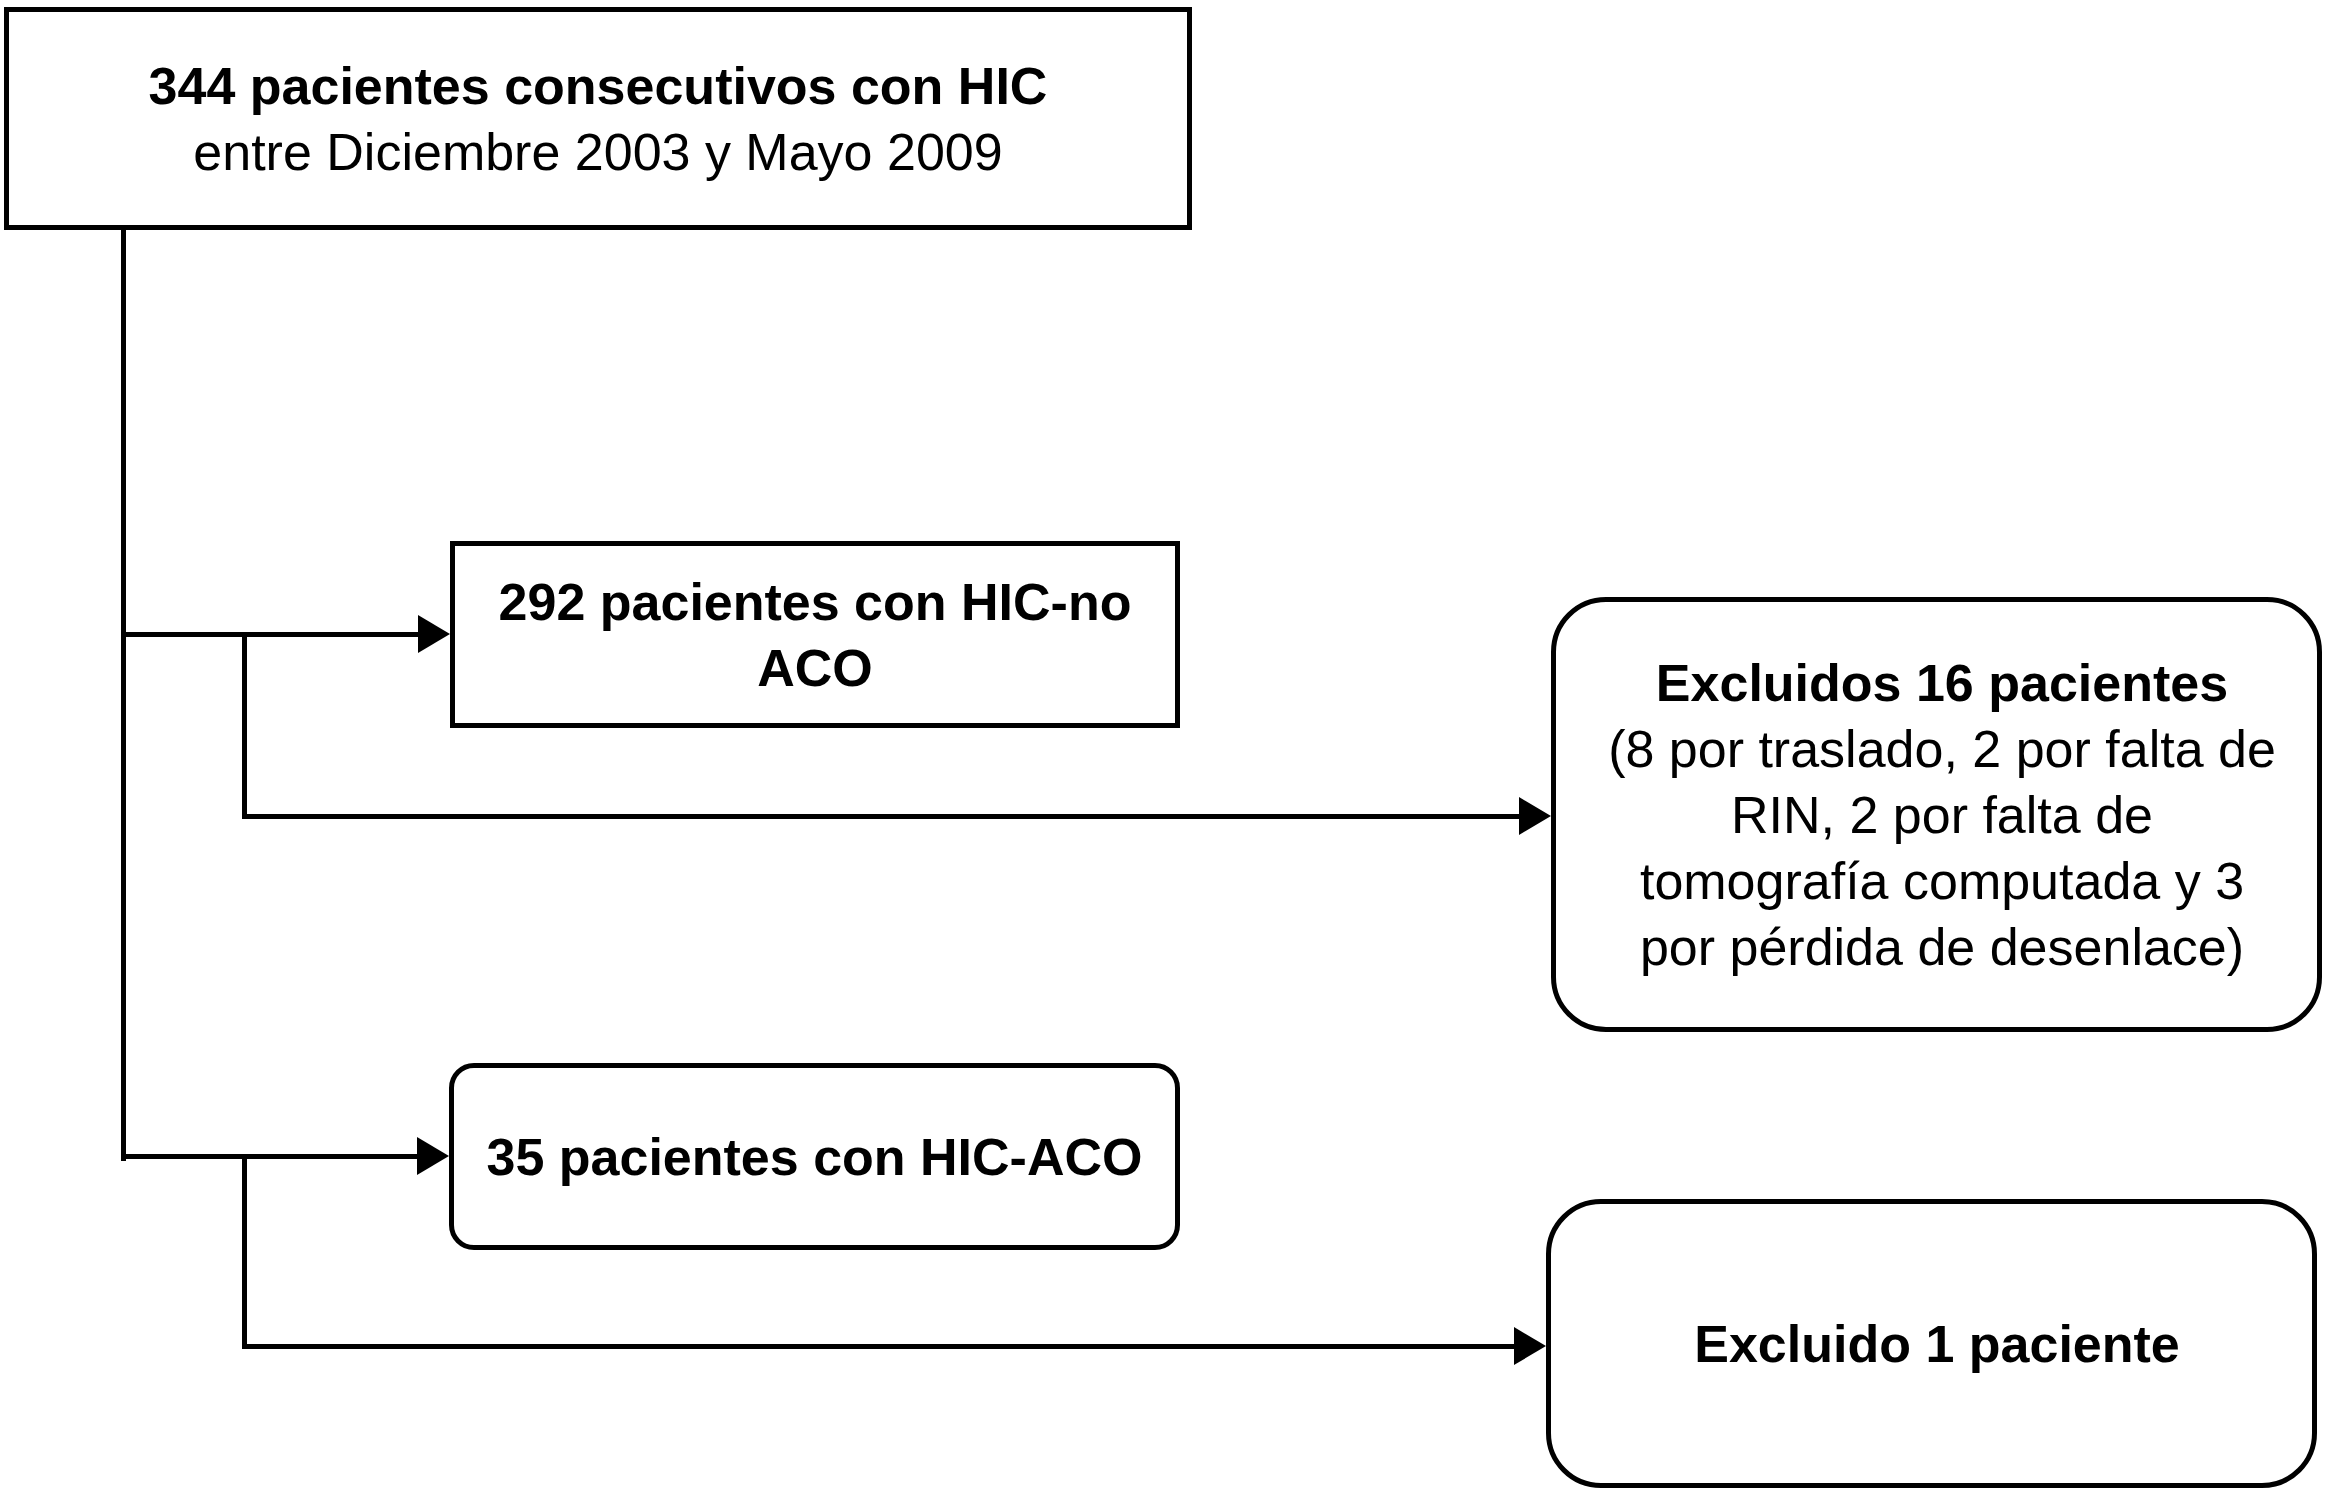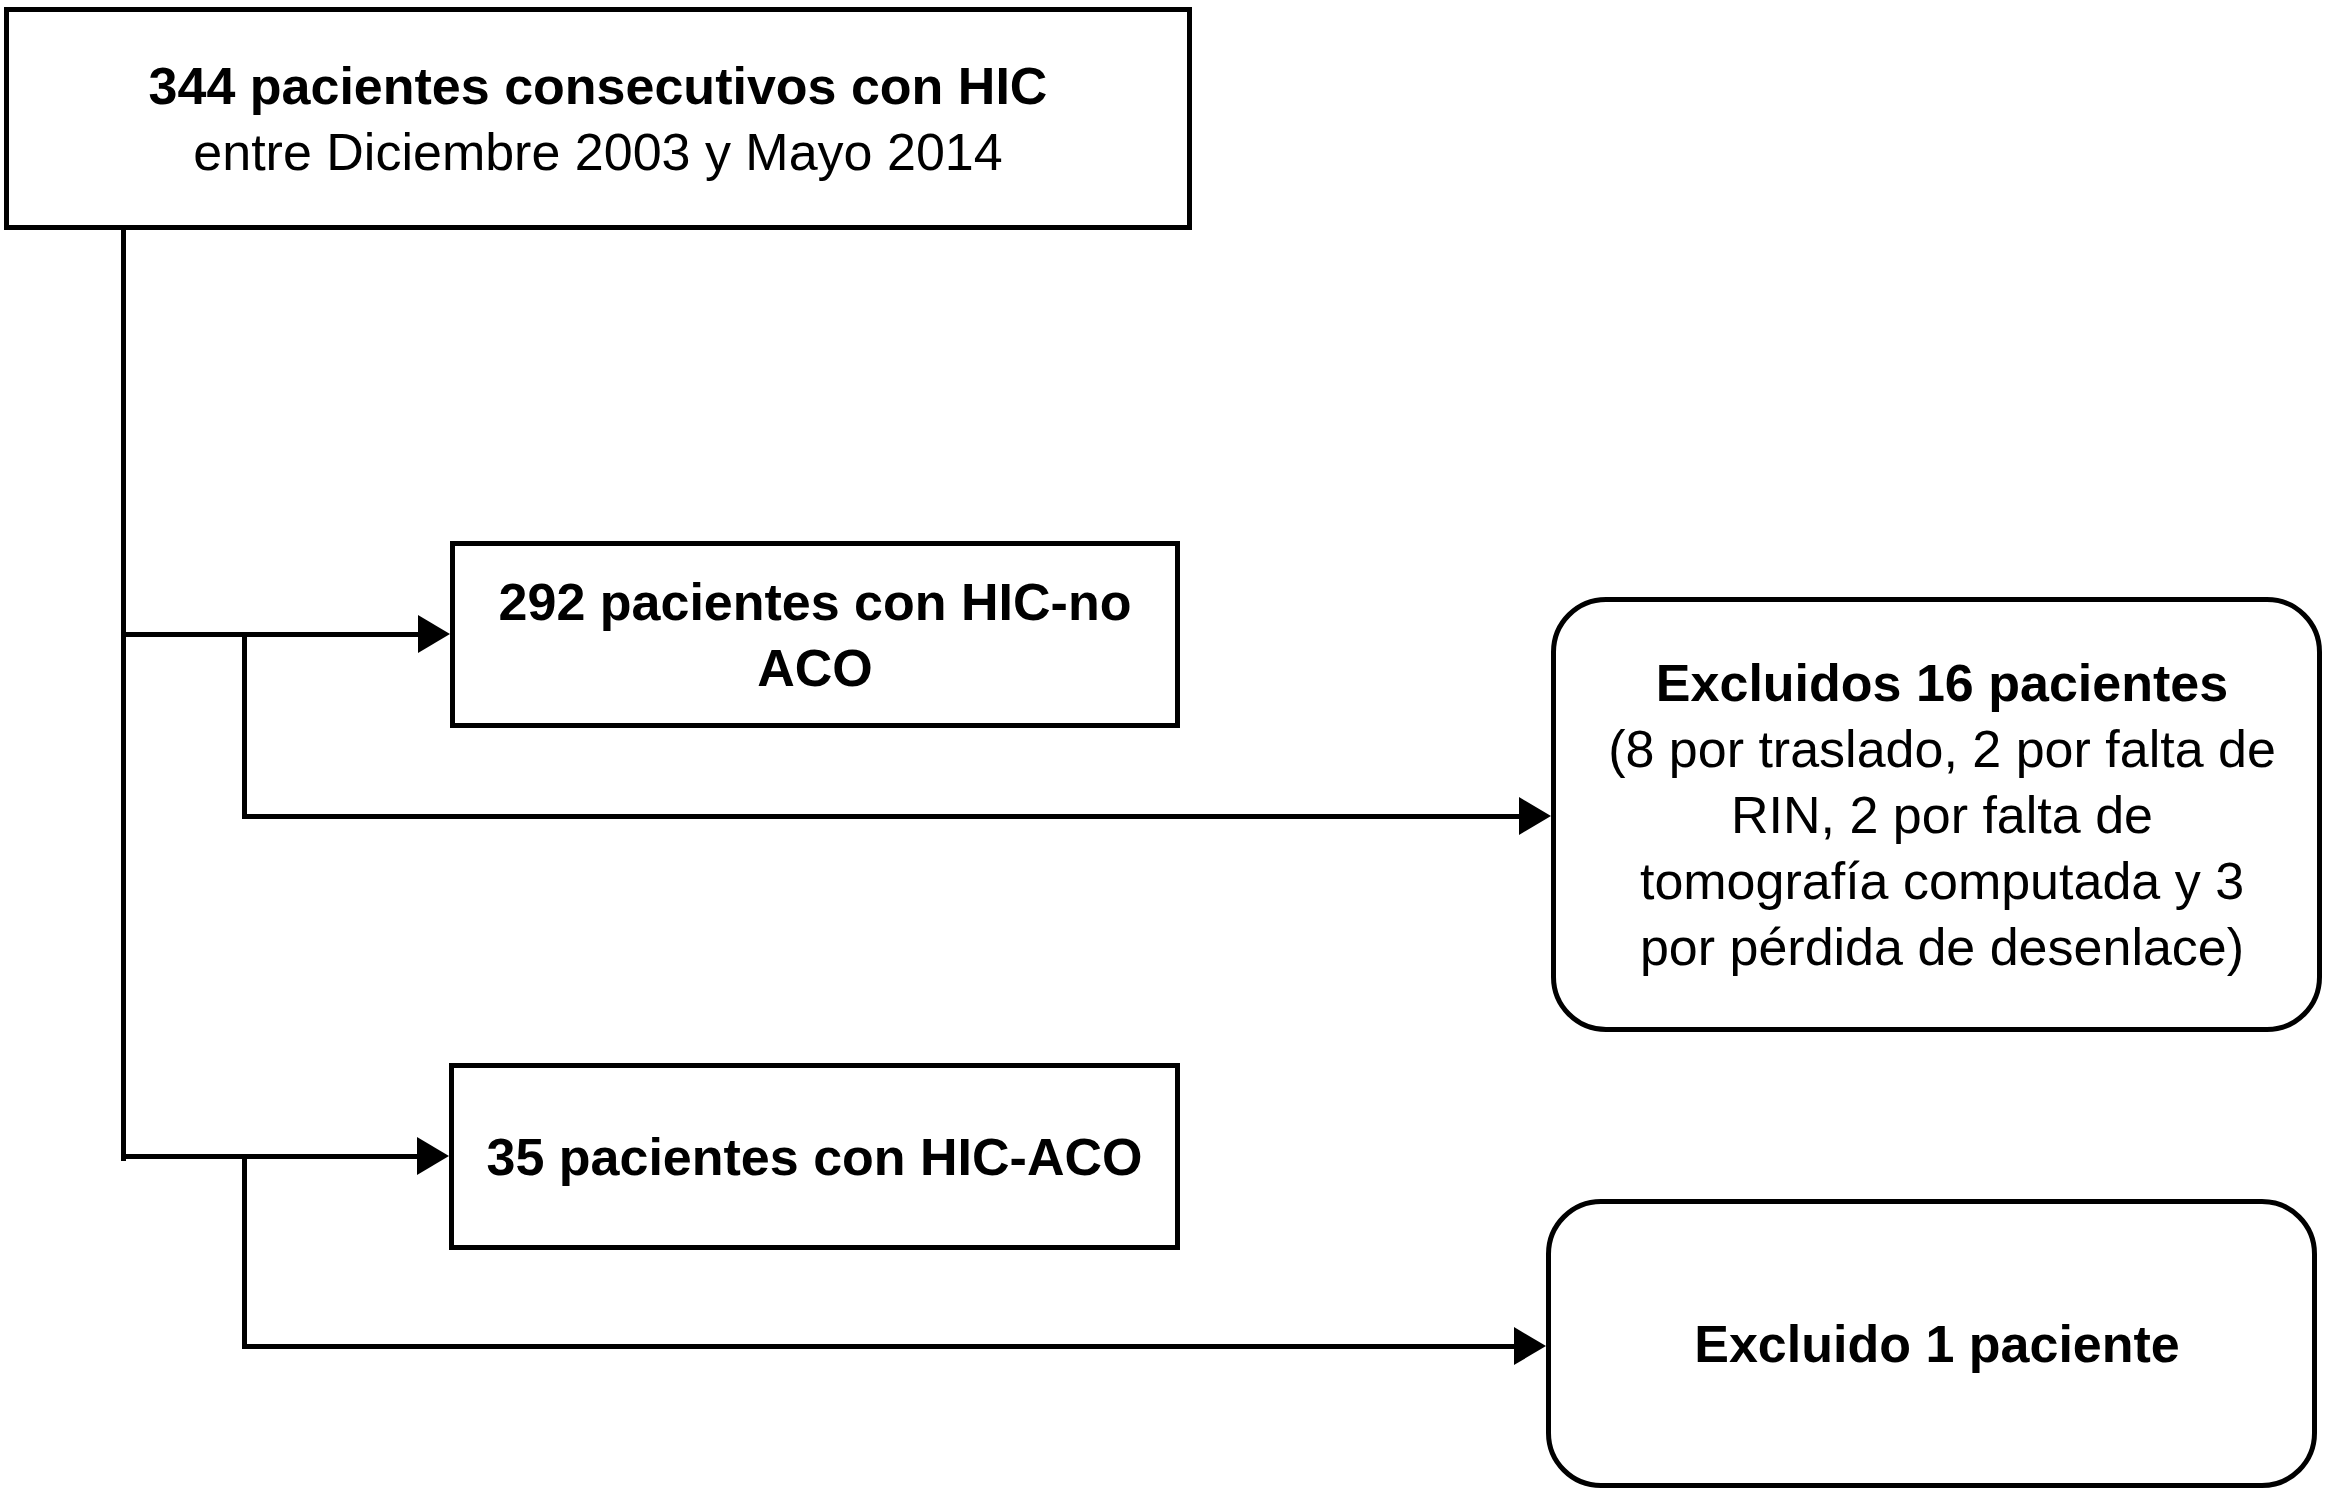--- a/index.html
+++ b/index.html
@@ -42,21 +42,21 @@
     border-left:32px solid var(--line-color);
   }
 </style>
 </head>
 <body>
 
 <div id="canvas">
 
   <div class="box" style="left:4px;top:7px;width:1188px;height:223px;">
     <div class="bold">344 pacientes consecutivos con HIC</div>
-    <div>entre Diciembre 2003 y Mayo 2014</div>
+    <div>entre Diciembre 2003 y Mayo 2009</div>
   </div>
 
   <div class="vline" style="left:121px;top:228px;width:5px;height:933px;"></div>
 
   <div class="hline" style="left:121px;top:632px;width:300px;height:5px;"></div>
   <div class="arrowhead" style="left:418px;top:615px;"></div>
 
   <div class="vline" style="left:242px;top:632px;width:5px;height:187px;"></div>
   <div class="hline" style="left:242px;top:814px;width:1280px;height:5px;"></div>
   <div class="arrowhead" style="left:1519px;top:797px;"></div>
@@ -74,21 +74,21 @@
     <div>por pérdida de desenlace)</div>
   </div>
 
   <div class="hline" style="left:121px;top:1154px;width:300px;height:5px;"></div>
   <div class="arrowhead" style="left:417px;top:1137px;"></div>
 
   <div class="vline" style="left:242px;top:1154px;width:5px;height:192px;"></div>
   <div class="hline" style="left:242px;top:1344px;width:1275px;height:5px;"></div>
   <div class="arrowhead" style="left:1514px;top:1327px;"></div>
 
-  <div class="box bold" style="left:449px;top:1063px;width:731px;height:187px;">
+  <div class="box bold" style="left:449px;top:1063px;width:731px;height:187px;border-radius:25px;">
     <div>35 pacientes con HIC-ACO</div>
   </div>
 
   <div class="box rounded" style="left:1546px;top:1199px;width:771px;height:289px;gap:8px;">
     <div class="bold">Excluido 1 paciente</div>
   </div>
 
 </div>
 
 </body></html>

